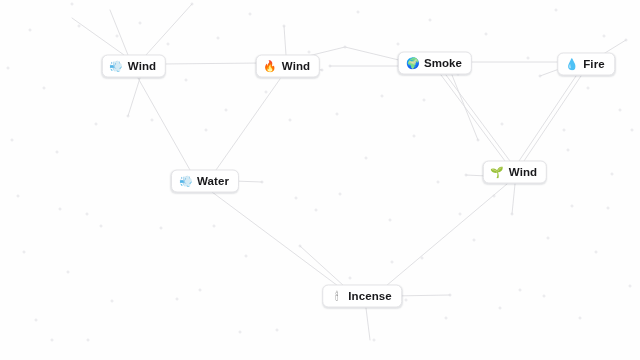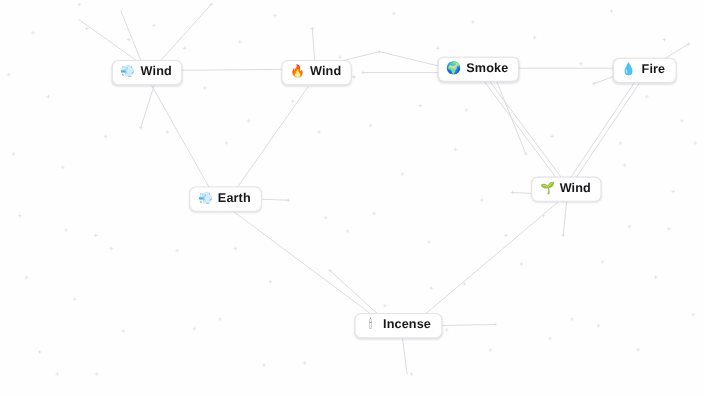--- a/index.html
+++ b/index.html
@@ -209,21 +209,21 @@
     <span class="node-label">Smoke</span>
   </div>
 
   <div class="node" style="left: 586px; top: 64px;">
     <span class="node-emoji">💧</span>
     <span class="node-label">Fire</span>
   </div>
 
   <div class="node" style="left: 205px; top: 181px;">
     <span class="node-emoji">💨</span>
-    <span class="node-label">Earth</span>
+    <span class="node-label">Water</span>
   </div>
 
   <div class="node" style="left: 515px; top: 172px;">
     <span class="node-emoji">🌱</span>
     <span class="node-label">Wind</span>
   </div>
 
   <div class="node" style="left: 362px; top: 296px;">
     <span class="node-emoji">🕯</span>
     <span class="node-label">Incense</span>

